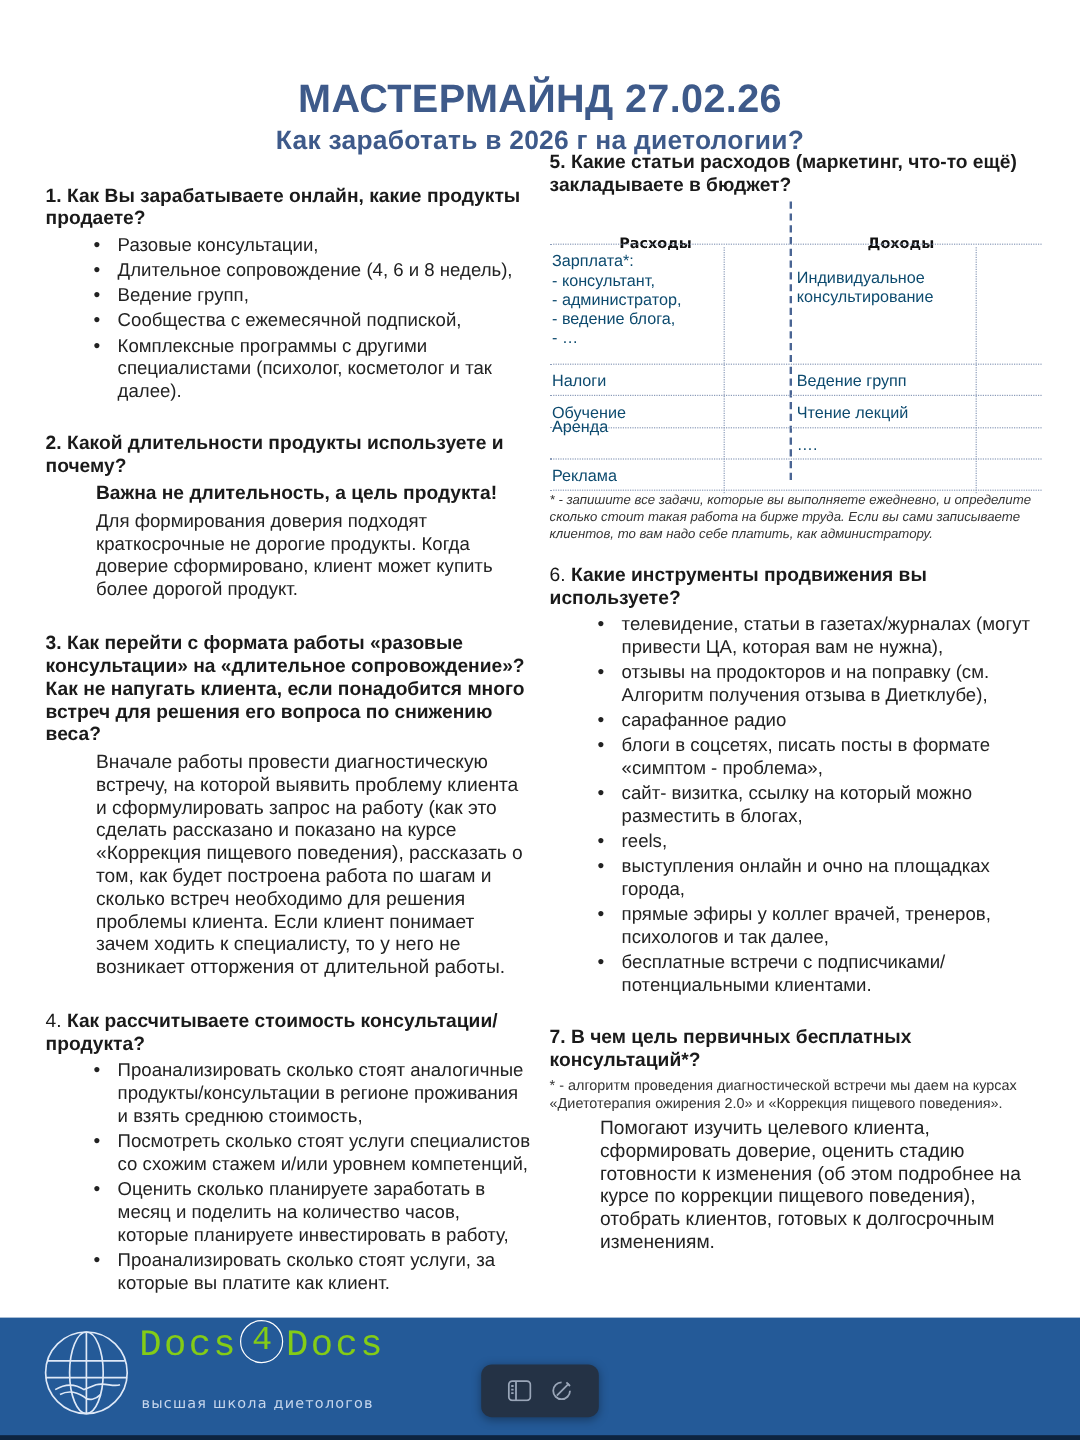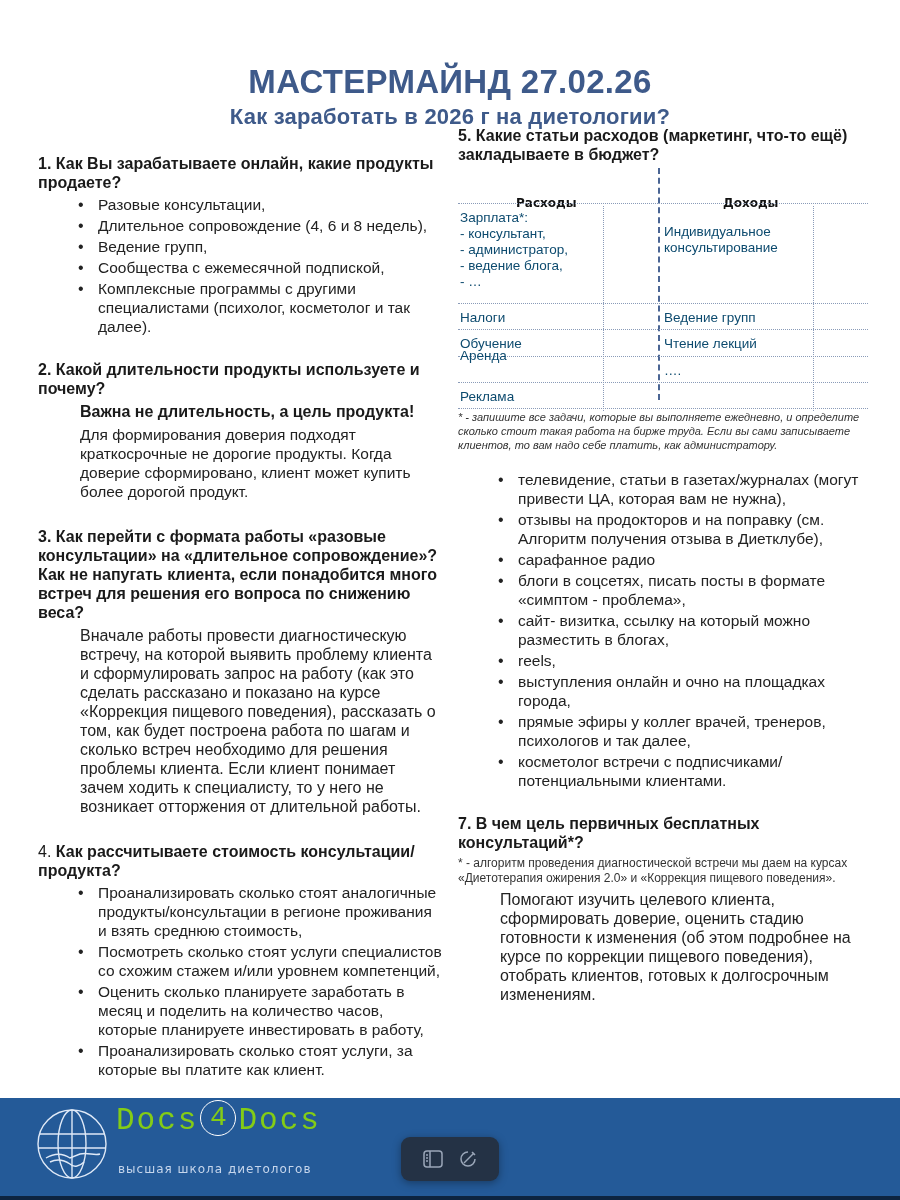--- a/index.html
+++ b/index.html
@@ -138,30 +138,34 @@
         <div class="cell" style="left:206px; top:191px;">….</div>
 
         <div class="cell" style="left:2px; top:217px;">Реклама</div>
         <div class="cell" style="left:206px; top:217px;"></div>
       </div>
 
       <div class="footnote-italic" style="margin-top:8px;">* - запишите все задачи, которые вы выполняете ежедневно, и определите сколько стоит такая работа на бирже труда. Если вы сами записываете клиентов, то вам надо себе платить, как администратору.</div>
     </div>
 
     <div class="section" style="margin-bottom:24px;">
+      <div class="q-title">
+        <span class="num-plain">6.</span>
+        <span>Какие инструменты продвижения вы используете?</span>
+      </div>
       <ul class="bullets">
         <li>телевидение, статьи в газетах/журналах (могут привести ЦА, которая вам не нужна),</li>
         <li>отзывы на продокторов и на поправку (см. Алгоритм получения отзыва в Диетклубе),</li>
         <li>сарафанное радио</li>
         <li>блоги в соцсетях, писать посты в формате «симптом - проблема»,</li>
         <li>сайт- визитка, ссылку на который можно разместить в блогах,</li>
         <li>reels,</li>
         <li>выступления онлайн и очно на площадках города,</li>
         <li>прямые эфиры у коллег врачей, тренеров, психологов и так далее,</li>
-        <li>косметолог встречи с подписчиками/ потенциальными клиентами.</li>
+        <li>бесплатные встречи с подписчиками/ потенциальными клиентами.</li>
       </ul>
     </div>
 
     <div class="section">
       <div class="q-title">7. В чем цель первичных бесплатных консультаций*?</div>
       <div class="footnote-small">* - алгоритм проведения диагностической встречи мы даем на курсах «Диетотерапия ожирения 2.0» и «Коррекция пищевого поведения».</div>
       <div class="answer" style="font-size:16px;">Помогают изучить целевого клиента, сформировать доверие, оценить стадию готовности к изменения (об этом подробнее на курсе по коррекции пищевого поведения), отобрать клиентов, готовых к долгосрочным изменениям.</div>
     </div>
   </div>
 </div>

